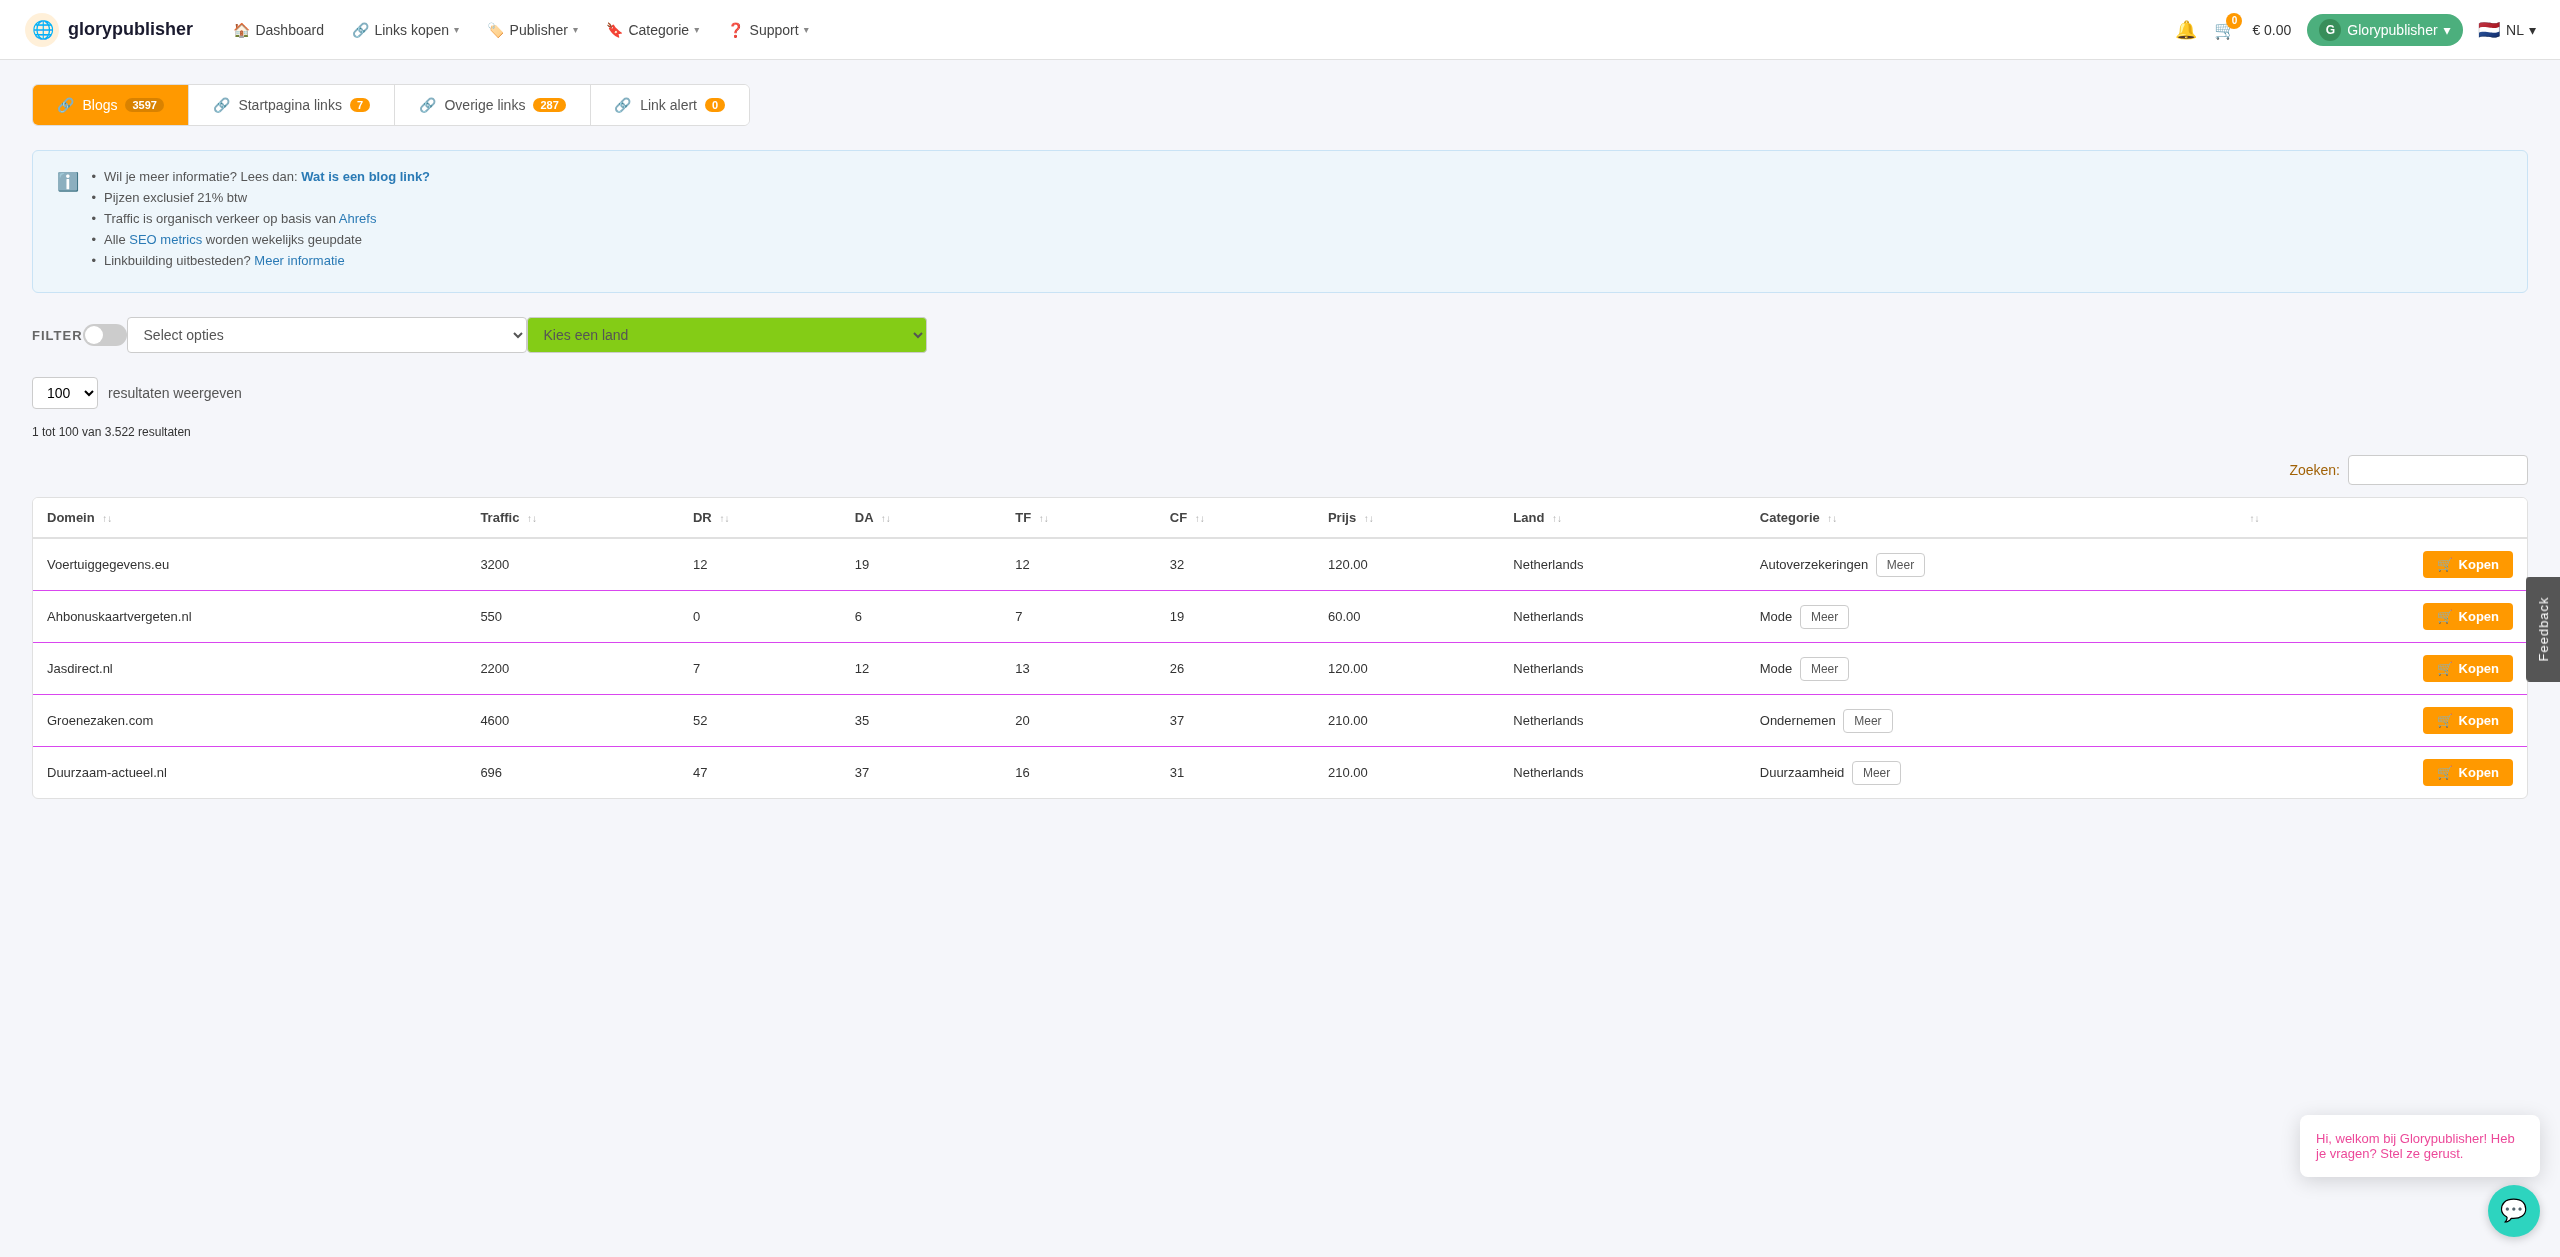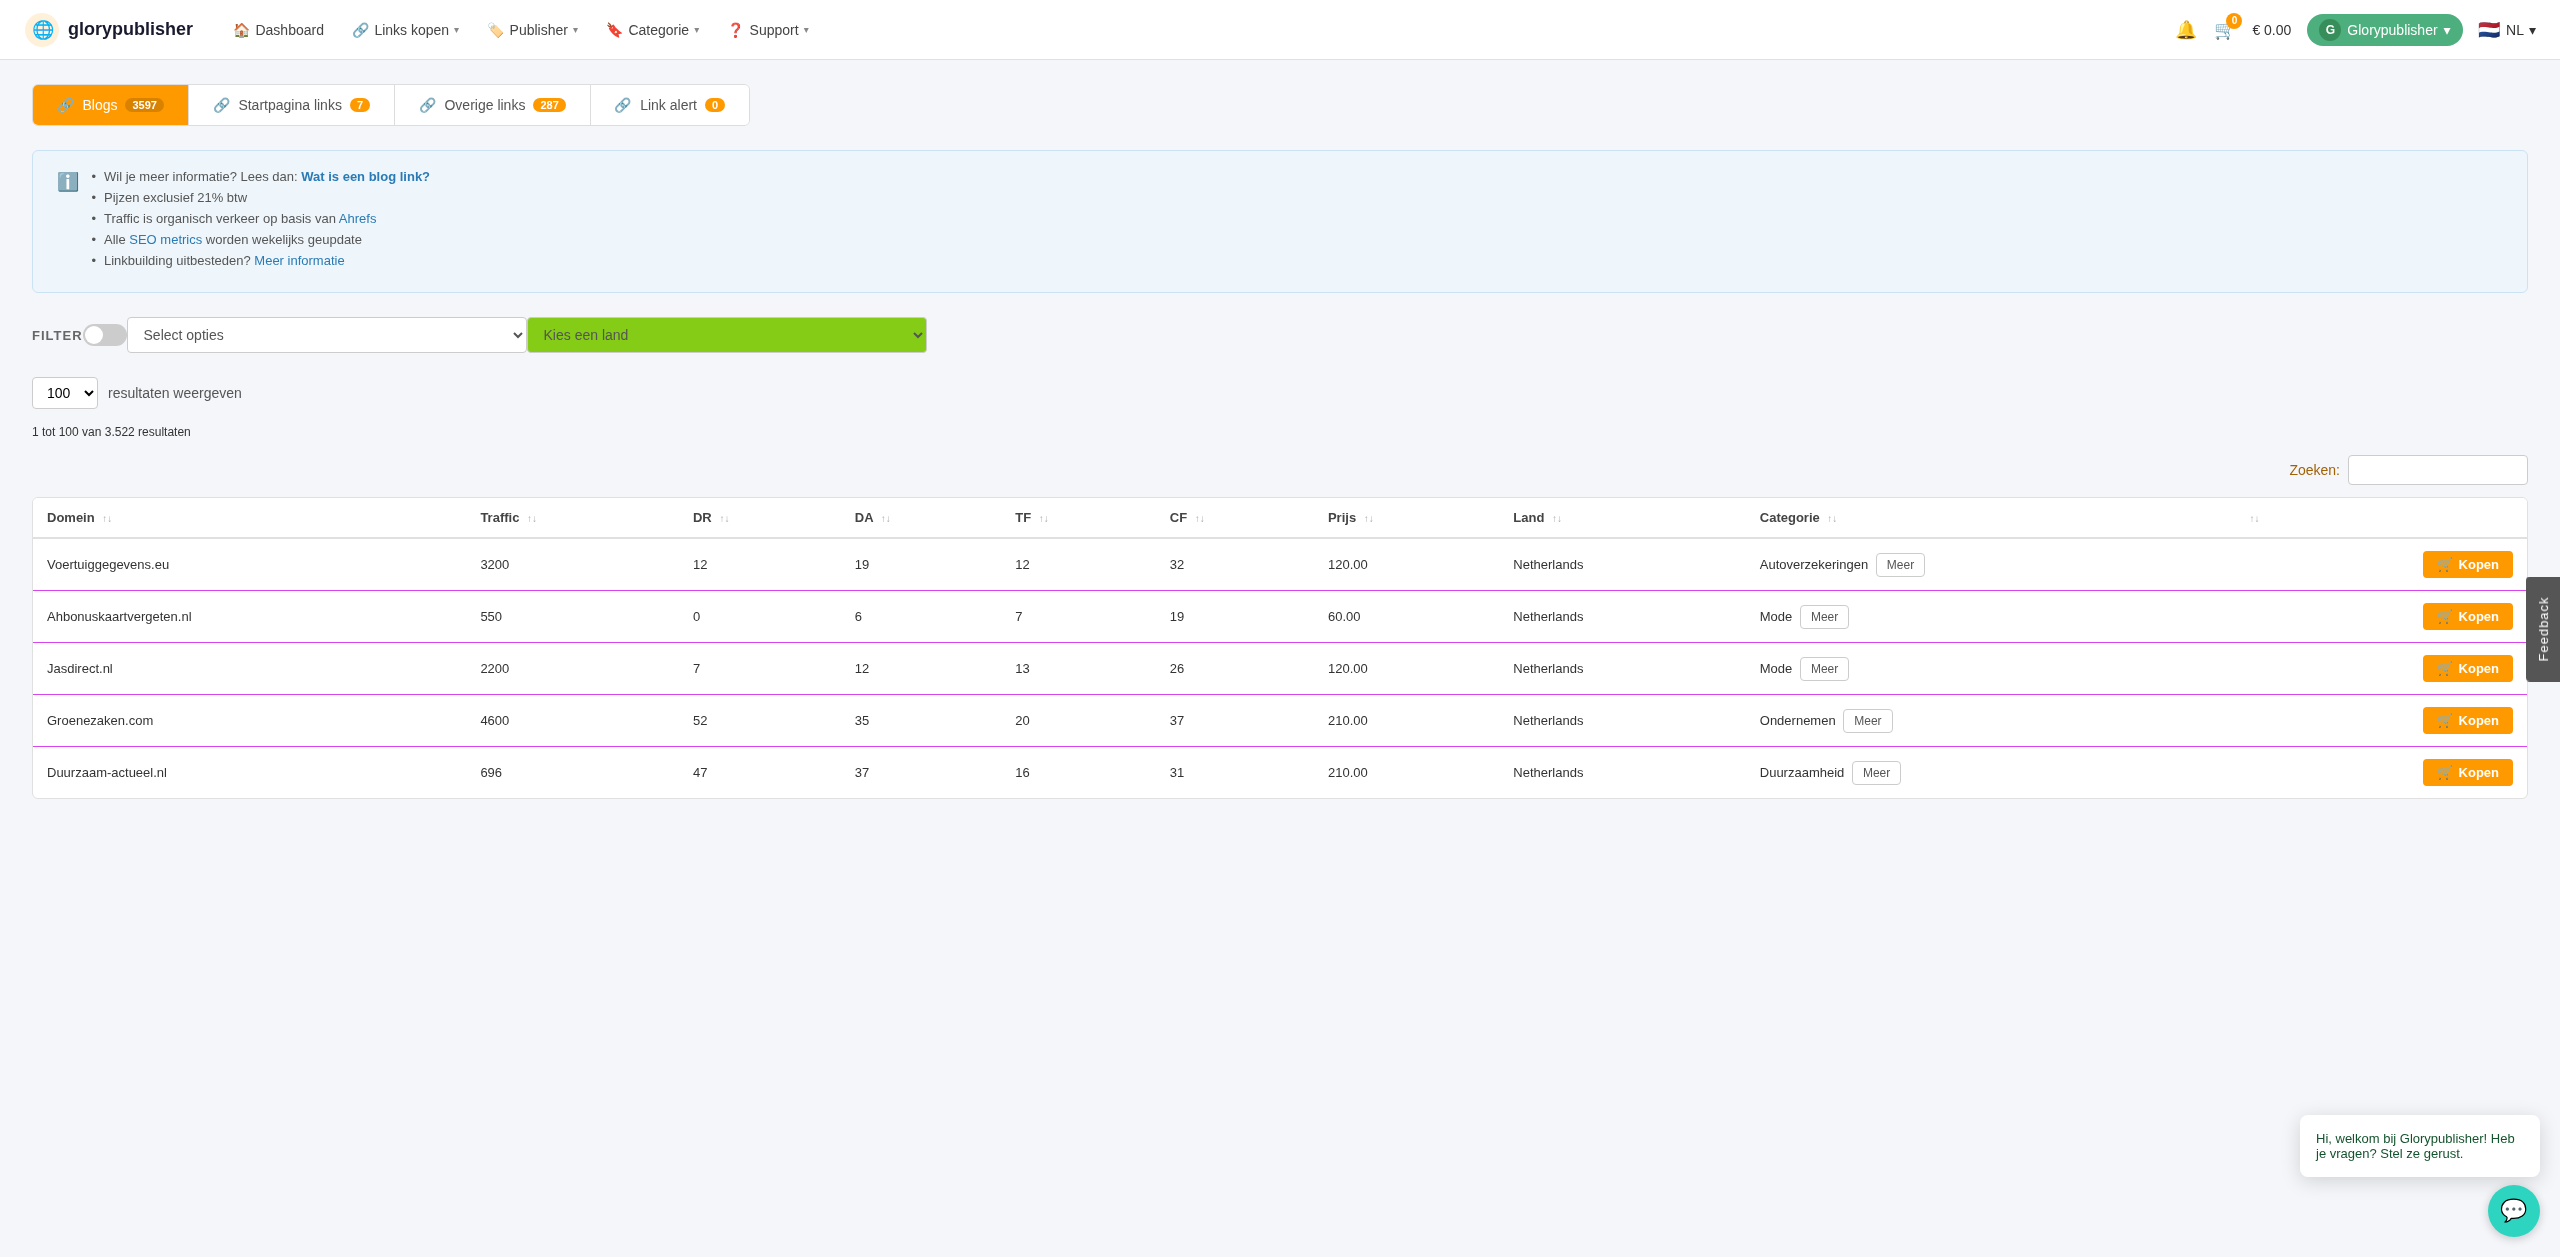--- a/index.html
+++ b/index.html
@@ -166,21 +166,21 @@
       position: fixed; right: -36px; top: 50%; transform: translateY(-50%) rotate(-90deg);
       background: #555; color: #fff; padding: 10px 20px; font-size: 13px;
       cursor: pointer; border-radius: 4px 4px 0 0; z-index: 200;
       letter-spacing: 1px;
     }
 
     
     .chat-popup {
       position: fixed; bottom: 80px; right: 20px;
       background: #fff; border-radius: 8px; box-shadow: 0 4px 20px rgba(0,0,0,0.15);
-      padding: 16px; font-size: 13px; color: #14532d; max-width: 240px; z-index: 200;
+      padding: 16px; font-size: 13px; color: #ec4899; max-width: 240px; z-index: 200;
     }
     .chat-btn {
       position: fixed; bottom: 20px; right: 20px;
       width: 52px; height: 52px; background: #2dd4bf; border-radius: 50%;
       display: flex; align-items: center; justify-content: center;
       cursor: pointer; z-index: 200; font-size: 22px; color: #fff;
       box-shadow: 0 2px 10px rgba(0,0,0,0.2);
     }
 
     .col-actions { display: flex; align-items: center; gap: 4px; justify-content: flex-end; }

